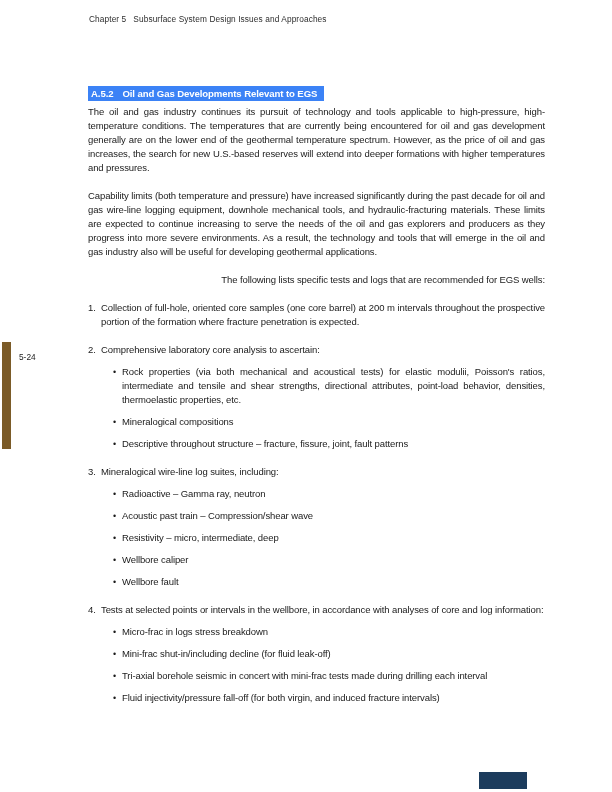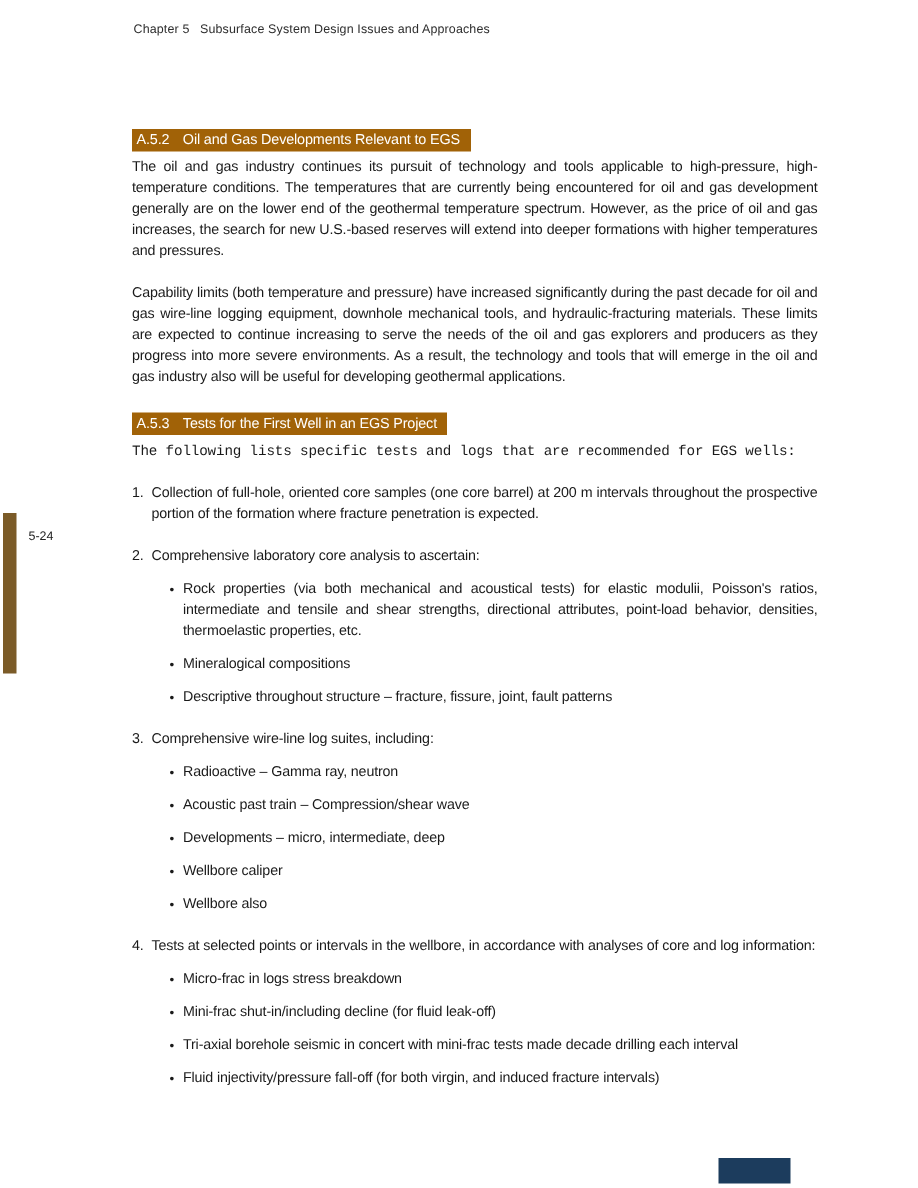--- a/index.html
+++ b/index.html
@@ -30,28 +30,28 @@
 
   .content {
     position:absolute; left:88px; top:86px; width:457px;
     color:#1a1a1a; font-size:9.5px; line-height:14px; letter-spacing:-0.1px;
   }
 
   .section-head { margin:0 0 4px 0; }
   .section-head.spaced { margin-top:16px; }
   .section-bar {
     display:inline-block;
-    background:#a16207; color:#ffffff;
-    font-weight:normal; font-size:9.6px; line-height:11px;
+    background:#3b82f6; color:#ffffff;
+    font-weight:bold; font-size:9.6px; line-height:11px;
     padding:2px 7px 2px 3px;
   }
   .sec-num { margin-right:9px; }
 
   p.body { margin:0 0 14px 0; text-align:justify; }
-  p.intro { margin:0; text-align:left;font-family:Liberation Mono, monospace; }
+  p.intro { margin:0; text-align:right; }
 
   .num-item { display:flex; margin-top:14px; }
   .num { width:13px; flex:none; }
   .num-text { flex:1; text-align:justify; }
 
   .bullet-item { display:flex; margin-top:8px; margin-left:25px; }
   .dot { width:9px; flex:none; font-size:9px; }
   .bullet-text { flex:1; text-align:justify; }
 
   .footer-tab {
@@ -76,25 +76,20 @@
 
     <div class="section-head">
       <span class="section-bar">
         <span class="sec-num">A.5.2</span><span>Oil and Gas Developments Relevant to EGS</span>
       </span>
     </div>
 
     <p class="body">The oil and gas industry continues its pursuit of technology and tools applicable to high-pressure, high-temperature conditions. The temperatures that are currently being encountered for oil and gas development generally are on the lower end of the geothermal temperature spectrum. However, as the price of oil and gas increases, the search for new U.S.-based reserves will extend into deeper formations with higher temperatures and pressures.</p>
     <p class="body">Capability limits (both temperature and pressure) have increased significantly during the past decade for oil and gas wire-line logging equipment, downhole mechanical tools, and hydraulic-fracturing materials. These limits are expected to continue increasing to serve the needs of the oil and gas explorers and producers as they progress into more severe environments. As a result, the technology and tools that will emerge in the oil and gas industry also will be useful for developing geothermal applications.</p>
 
-    <div class="section-head spaced">
-      <span class="section-bar">
-        <span class="sec-num">A.5.3</span><span>Tests for the First Well in an EGS Project</span>
-      </span>
-    </div>
 
     <p class="intro">The following lists specific tests and logs that are recommended for EGS wells:</p>
 
     <div class="num-item">
       <span class="num">1.</span>
       <span class="num-text">Collection of full-hole, oriented core samples (one core barrel) at 200 m intervals throughout the prospective portion of the formation where fracture penetration is expected.</span>
     </div>
 
     <div class="num-item">
       <span class="num">2.</span>
@@ -108,58 +103,58 @@
       <span class="dot">•</span>
       <span class="bullet-text">Mineralogical compositions</span>
     </div>
     <div class="bullet-item">
       <span class="dot">•</span>
       <span class="bullet-text">Descriptive throughout structure – fracture, fissure, joint, fault patterns</span>
     </div>
 
     <div class="num-item">
       <span class="num">3.</span>
-      <span class="num-text">Comprehensive wire-line log suites, including:</span>
+      <span class="num-text">Mineralogical wire-line log suites, including:</span>
     </div>
     <div class="bullet-item">
       <span class="dot">•</span>
       <span class="bullet-text">Radioactive – Gamma ray, neutron</span>
     </div>
     <div class="bullet-item">
       <span class="dot">•</span>
       <span class="bullet-text">Acoustic past train – Compression/shear wave</span>
     </div>
     <div class="bullet-item">
       <span class="dot">•</span>
-      <span class="bullet-text">Developments – micro, intermediate, deep</span>
+      <span class="bullet-text">Resistivity – micro, intermediate, deep</span>
     </div>
     <div class="bullet-item">
       <span class="dot">•</span>
       <span class="bullet-text">Wellbore caliper</span>
     </div>
     <div class="bullet-item">
       <span class="dot">•</span>
-      <span class="bullet-text">Wellbore also</span>
+      <span class="bullet-text">Wellbore fault</span>
     </div>
 
     <div class="num-item">
       <span class="num">4.</span>
       <span class="num-text">Tests at selected points or intervals in the wellbore, in accordance with analyses of core and log information:</span>
     </div>
     <div class="bullet-item">
       <span class="dot">•</span>
       <span class="bullet-text">Micro-frac in logs stress breakdown</span>
     </div>
     <div class="bullet-item">
       <span class="dot">•</span>
       <span class="bullet-text">Mini-frac shut-in/including decline (for fluid leak-off)</span>
     </div>
     <div class="bullet-item">
       <span class="dot">•</span>
-      <span class="bullet-text">Tri-axial borehole seismic in concert with mini-frac tests made decade drilling each interval</span>
+      <span class="bullet-text">Tri-axial borehole seismic in concert with mini-frac tests made during drilling each interval</span>
     </div>
     <div class="bullet-item">
       <span class="dot">•</span>
       <span class="bullet-text">Fluid injectivity/pressure fall-off (for both virgin, and induced fracture intervals)</span>
     </div>
 
   </div>
 
   <div class="footer-tab"></div>
 

